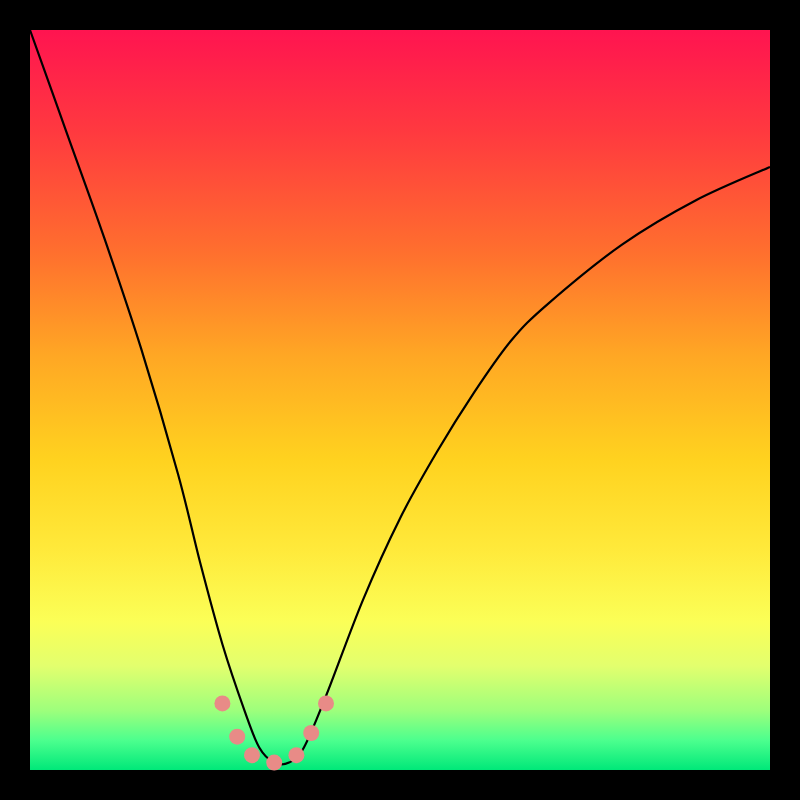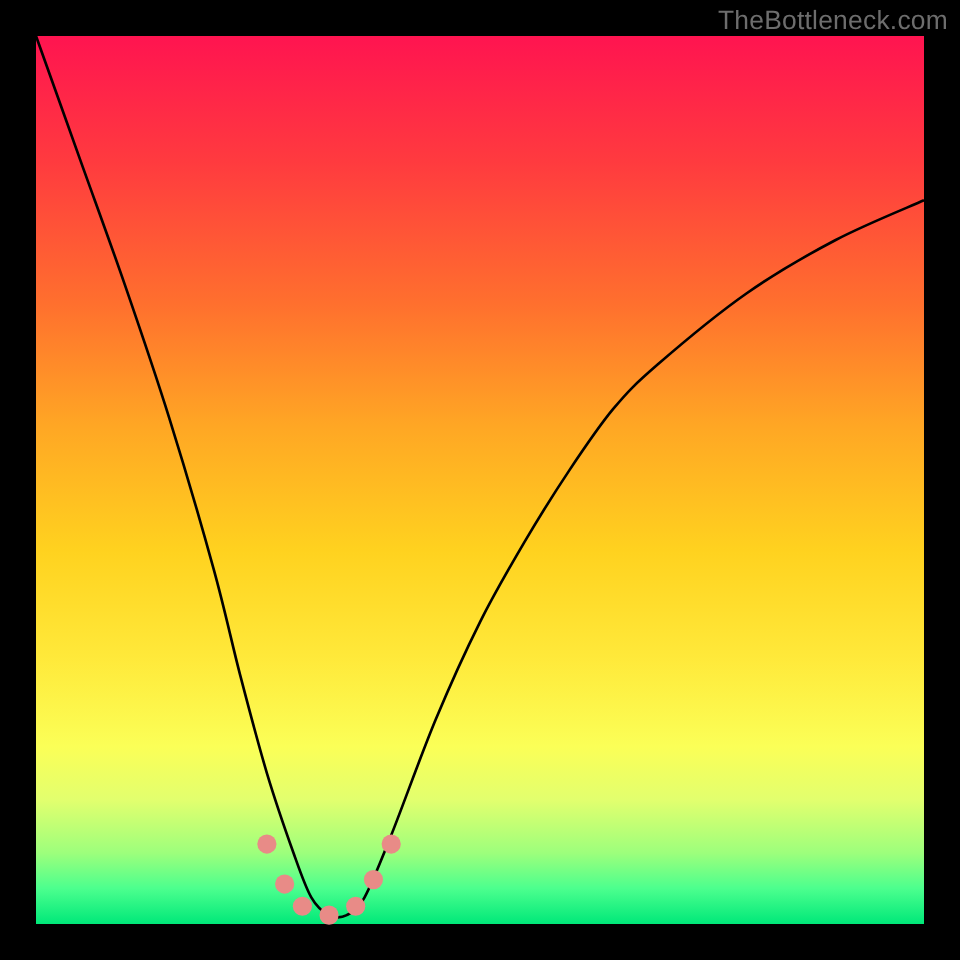--- a/index.html
+++ b/index.html
@@ -70,14 +70,13 @@
           <circle cx="192.4" cy="673.4" r="8" class="marker" fill="#e88b87"></circle>
           <circle cx="207.20000000000002" cy="706.7" r="8" class="marker" fill="#e88b87"></circle>
           <circle cx="222" cy="725.2" r="8" class="marker" fill="#e88b87"></circle>
           <circle cx="244.20000000000002" cy="732.6" r="8" class="marker" fill="#e88b87"></circle>
           <circle cx="266.4" cy="725.2" r="8" class="marker" fill="#e88b87"></circle>
           <circle cx="281.2" cy="703" r="8" class="marker" fill="#e88b87"></circle>
           <circle cx="296" cy="673.4" r="8" class="marker" fill="#e88b87"></circle>
         </g>
     </svg>
   </div>
-  <div class="watermark">TheBottleneck.com</div>
 </div>
 
 </body></html>

